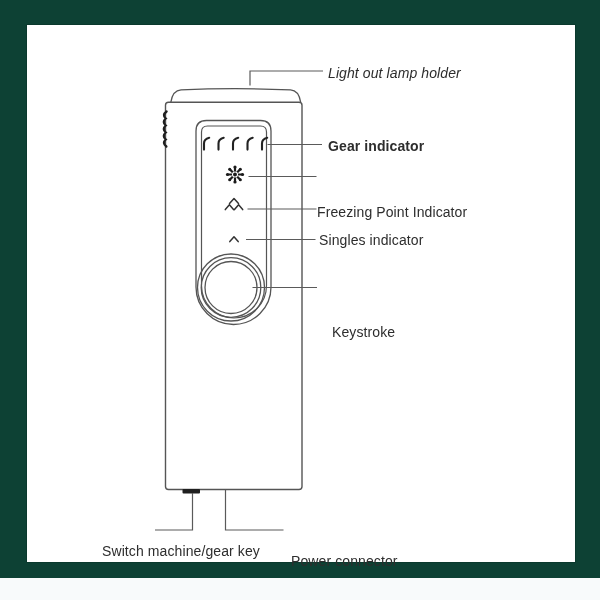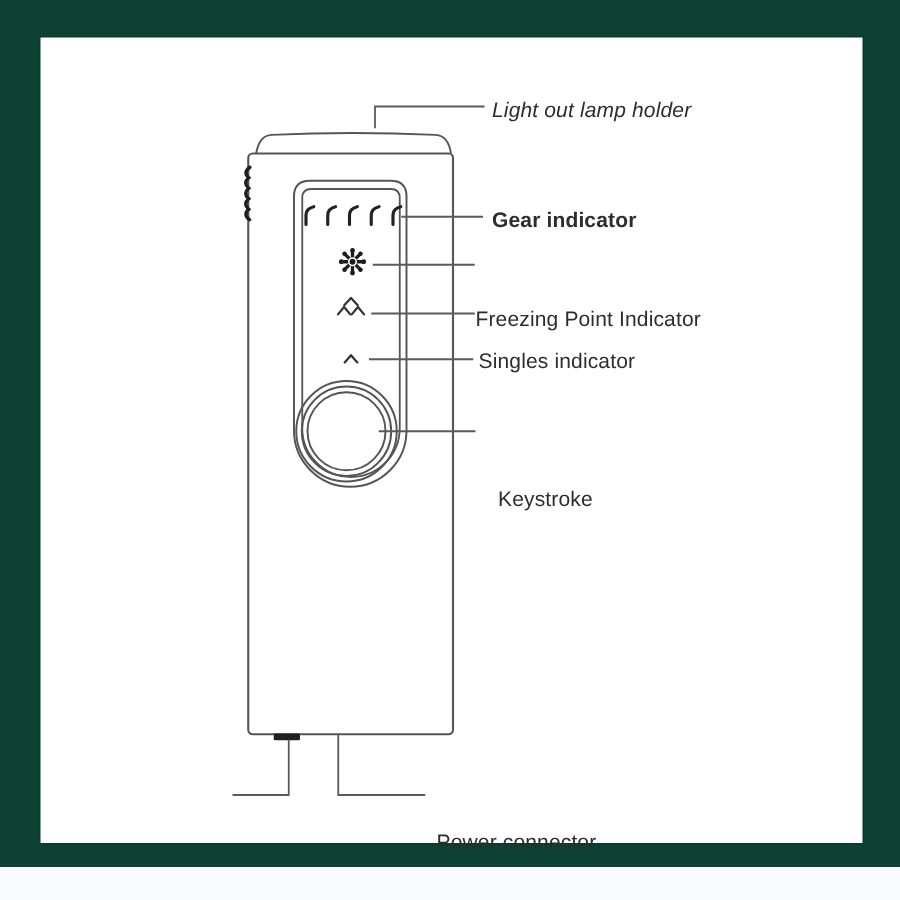--- a/index.html
+++ b/index.html
@@ -106,13 +106,14 @@
       <path d="M192.5 493 L192.5 530 L155 530"></path>
     </g>
   </svg>
 
   <div class="label lbl-lamp">Light out lamp holder</div>
   <div class="label lbl-gear">Gear indicator</div>
   <div class="label lbl-freeze">Freezing Point Indicator</div>
   <div class="label lbl-single">Singles indicator</div>
   <div class="label lbl-key">Keystroke</div>
   <div class="label lbl-power">Power connector</div>
+  <div class="label lbl-switch">Switch machine/gear key</div>
 </div>
 
 </body></html>

